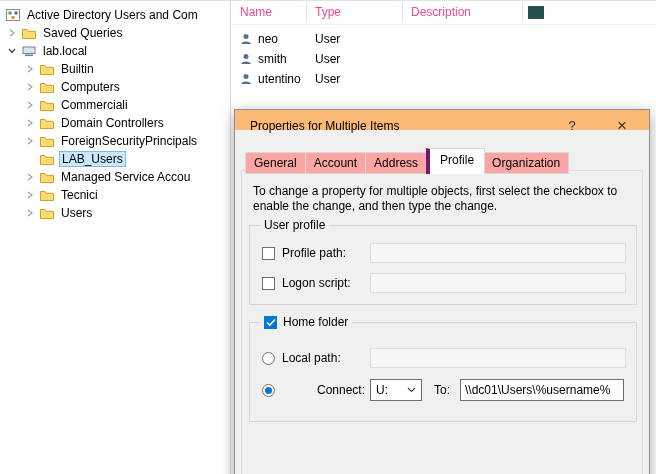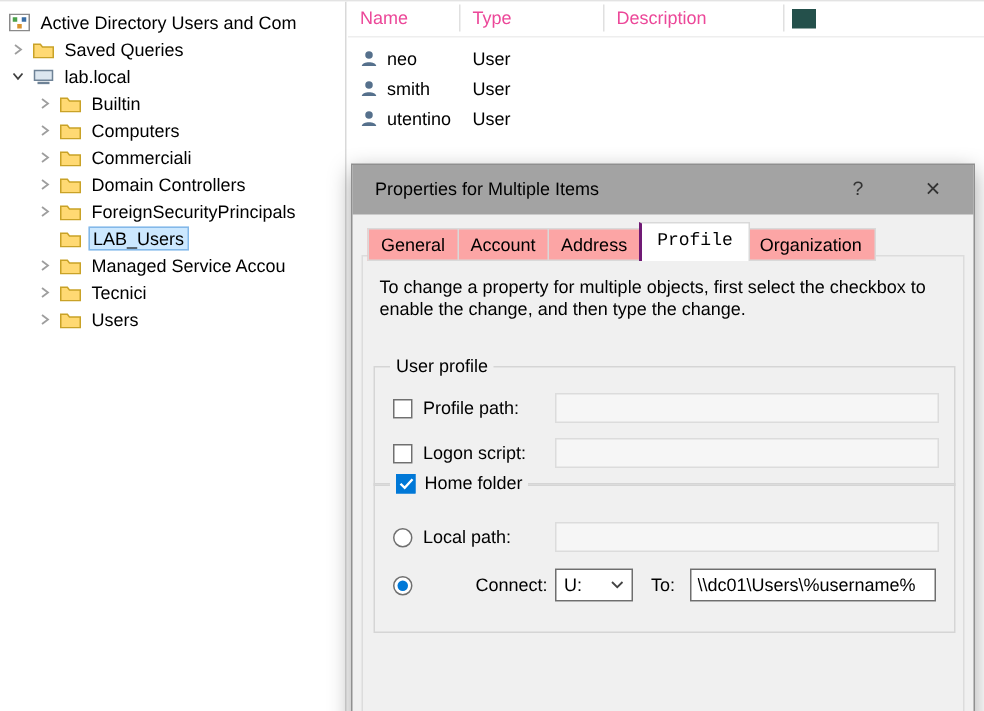--- a/index.html
+++ b/index.html
@@ -26,37 +26,37 @@
   .colsep{position:absolute;top:2px;width:1px;height:18px;background:#e0e0e0;}
   .darksquare{position:absolute;left:296px;top:5px;width:16px;height:13px;background:#24504b;}
   .lrow{position:absolute;left:0;right:0;height:20px;display:flex;align-items:center;}
   .lrow .uicon{position:absolute;left:8px;display:inline-flex;}
   .lrow .lname{position:absolute;left:26px;}
   .lrow .ltype{position:absolute;left:83px;}
   
   .dialog{position:absolute;left:234px;top:108px;width:416px;height:400px;
     background:#f0f0f0;border:1px solid #8f8f8f;box-sizing:border-box;
     box-shadow:0 4px 14px rgba(0,0,0,0.35);z-index:10;}
-  .titlebar{position:absolute;left:0;top:0;right:0;height:33px;background:#a3a3a3;}
+  .titlebar{position:absolute;left:0;top:0;right:0;height:20px;background:#fdba74;}
   .dtitle{position:absolute;left:15px;top:9px;}
   .tbtn{position:absolute;top:0;width:30px;height:31px;display:flex;align-items:center;
     justify-content:center;color:#333;cursor:default;}
   .tbtn.help{right:62px;font-size:13px;}
   .tbtn.close{right:12px;font-size:17px;}
   .tabs{position:absolute;left:10px;top:38px;display:flex;z-index:3;}
   .tab{margin-top:4px;padding:3px 8px 3px;background:#fca5a5;border:1px solid #d9d9d9;
     border-left:none;cursor:default;}
   .tab:first-child{border-left:1px solid #d9d9d9;}
-  .tab.active{margin-top:0;padding:4px 10px 6px;background:#ffffff;border-left:2px solid #701a75;
-    border-bottom:none;position:relative;z-index:4;margin-left:-1px;margin-right:-1px;font-family:Liberation Mono, monospace;}
+  .tab.active{margin-top:0;padding:4px 10px 6px;background:#ffffff;border-left:4px solid #701a75;
+    border-bottom:none;position:relative;z-index:4;margin-left:-1px;margin-right:-1px;}
   .pane{position:absolute;left:6px;right:6px;top:60px;height:420px;
     border:1px solid #dcdcdc;background:#f0f0f0;}
   .intro{position:absolute;left:18px;top:74px;width:380px;line-height:15px;}
   .groupbox{position:absolute;left:14px;width:388px;border:1px solid #d5d5d5;box-sizing:border-box;}
-  .g1{top:134px;height:80px;}
+  .g1{top:115px;height:80px;}
   .g2{top:212px;height:100px;}
   .glabel{position:absolute;top:-8px;left:10px;background:#f0f0f0;padding:0 4px;display:inline-flex;
     align-items:center;gap:6px;white-space:nowrap;}
   .frow{position:absolute;left:12px;right:8px;height:22px;display:flex;align-items:center;}
   .r1{top:16px;} .r2{top:46px;}
   .r3{top:24px;} .r4{top:56px;gap:35px;}
   .cb{width:13px;height:13px;border:1px solid #707070;background:#fff;box-sizing:border-box;
     display:inline-flex;align-items:center;justify-content:center;flex:0 0 13px;}
   .cb.checked{background:#0078d7;border-color:#0078d7;}
   .radio{width:13px;height:13px;border:1px solid #707070;border-radius:50%;background:#fff;

